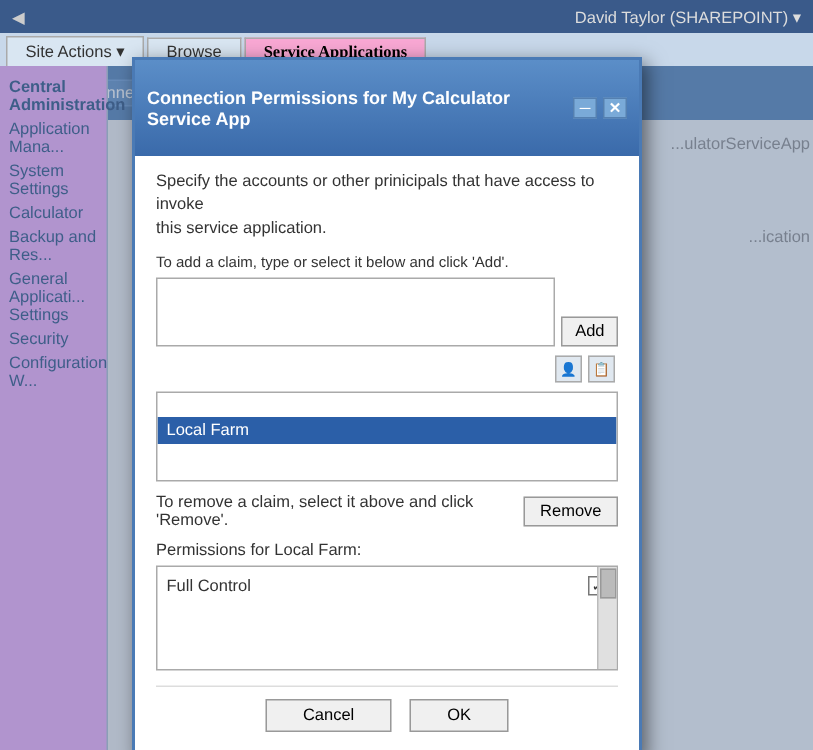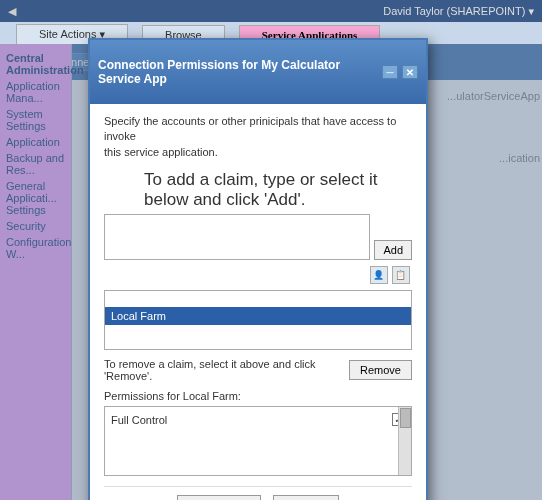--- a/index.html
+++ b/index.html
@@ -43,29 +43,28 @@
     .tabbar {
       position: absolute;
       top: 22px; left: 0; right: 0;
       height: 22px;
       background: #c8d8ea;
       display: flex;
       align-items: flex-end;
       padding-left: 4px;
     }
     .tab {
-      padding: 3px 22px;
+      padding: 3px 12px;
       font-size: 11px;
       color: #333;
       background: #d9e6f2;
       border: 1px solid #aaa;
       border-bottom: none;
       margin-right: 2px;
       cursor: pointer;
-      margin-left: 12px;
     }
     .tab.active {
       background: #f9a8d4;
       color: #000;
       font-weight: bold;
       font-family: Liberation Serif, serif;
     }
 
     
     .sidebar {
@@ -167,24 +166,23 @@
     .dialog-body {
       padding: 10px 14px 12px 14px;
     }
     .dialog-desc {
       font-size: 11px;
       color: #333;
       margin-bottom: 10px;
       line-height: 1.4;
     }
     .dialog-add-label {
-      font-size: 17px;
+      font-size: 10px;
       color: #333;
       margin-bottom: 4px;
-      margin-left: 40px;
     }
     .dialog-add-row {
       display: flex;
       align-items: flex-end;
       gap: 4px;
       margin-bottom: 6px;
     }
     .dialog-text-input {
       flex: 1;
       height: 46px;
@@ -341,21 +339,21 @@
     <button class="ql-button">Connect</button>
     <span style="color:#acd; font-size:11px; margin-left:8px;">Create</span>
   </div>
 
   <div class="sidebar">
     <div class="sidebar-section">
       <span>Central Administration</span>
     </div>
     <div class="sidebar-item">Application Mana...</div>
     <div class="sidebar-item">System Settings</div>
-    <div class="sidebar-item">Application</div>
+    <div class="sidebar-item">Calculator</div>
     <div class="sidebar-item">Backup and Res...</div>
     <div class="sidebar-item">General Applicati... Settings</div>
     <div class="sidebar-item">Security</div>
     <div class="sidebar-item">Configuration W...</div>
   </div>
 
   <div class="main-content">
     <div style="position:absolute; right:0; top:10px; font-size:11px; color:#888; padding-right:2px;">...ulatorServiceApp</div>
     <div style="position:absolute; right:0; top:72px; font-size:11px; color:#888; padding-right:2px;">...ication</div>
   </div>

